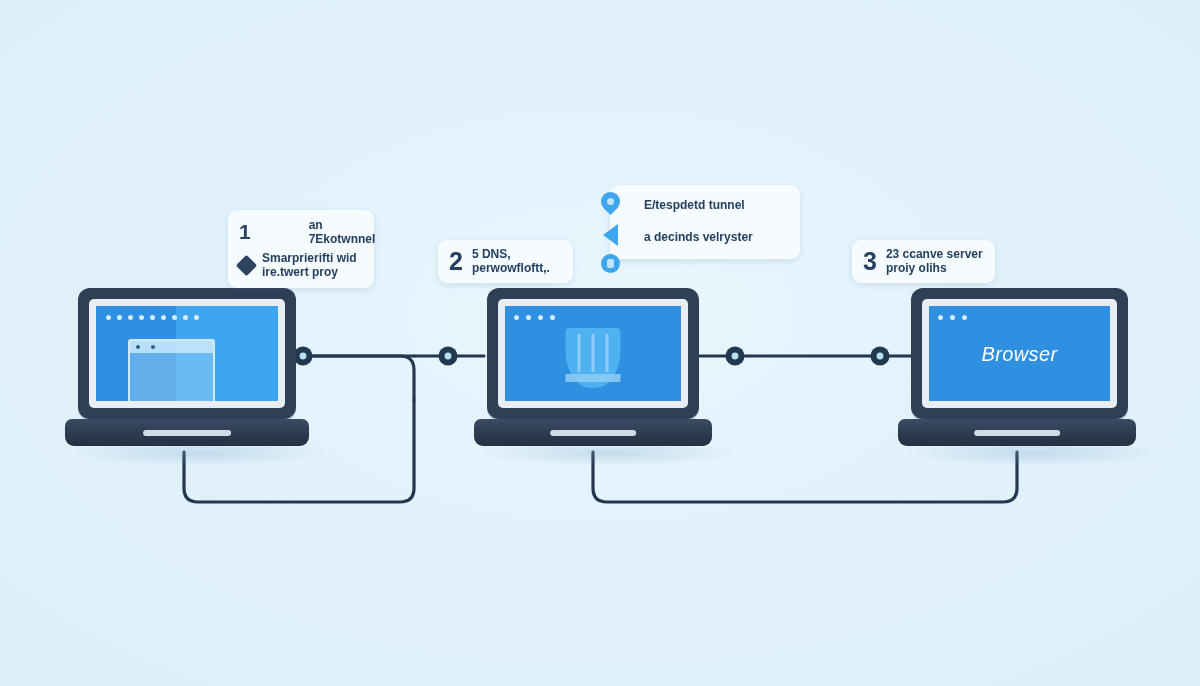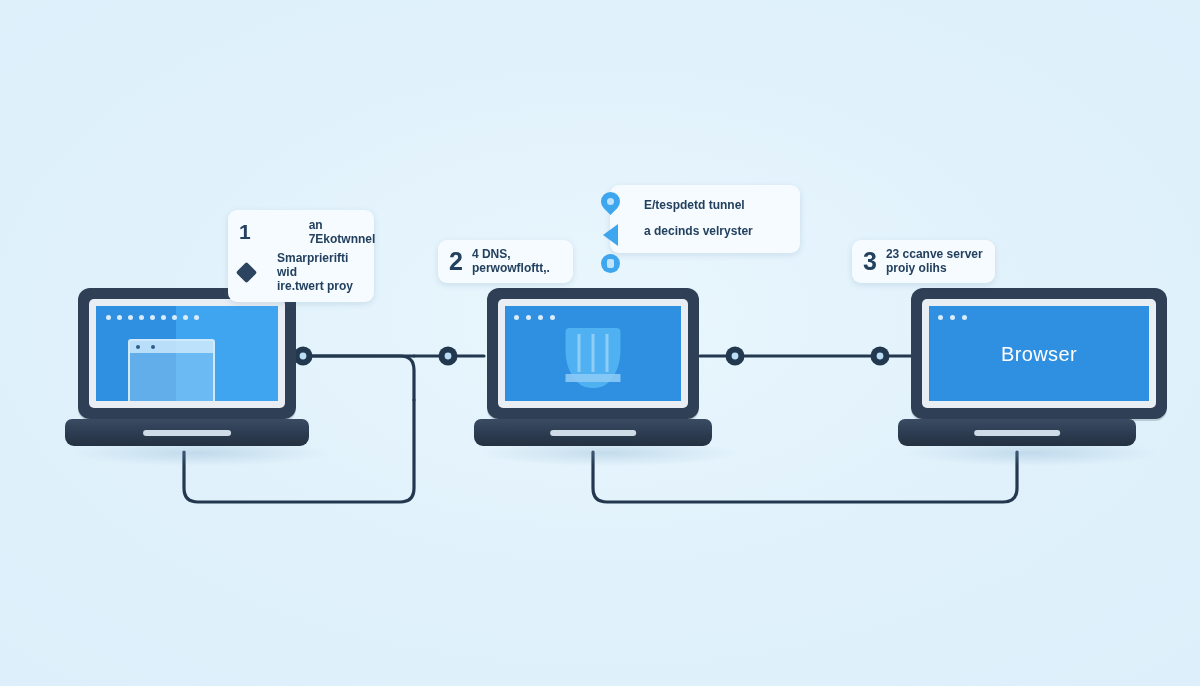--- a/index.html
+++ b/index.html
@@ -184,21 +184,21 @@
     border-radius: 2px;
     flex: 0 0 auto;
     margin-top: 1px;
   }
 
   .row {
     display: flex;
     align-items: center;
     gap: 10px;
   }
-  .rows { display: flex; flex-direction: column; gap: 3px; }
+  .rows { display: flex; flex-direction: column; gap: 9px; }
 
   .pin {
     position: relative;
     width: 19px; height: 24px;
     flex: 0 0 auto;
   }
   .pin .head {
     position: absolute;
     left: 0; top: 0;
     width: 19px; height: 19px;
@@ -341,21 +341,21 @@
             <div class="band"></div>
           </div>
         </div>
       </div>
     </div>
     <div class="base" style="left:-13px; top:131px; width:238px; height:27px;"></div>
   </div>
 
   <div class="laptop" style="left:911px; top:288px;">
     <div class="shadow" style="left:-6px; top:152px; width:252px; height:26px;"></div>
-    <div class="lid" style="width:256px; height:131px;">
+    <div class="lid" style="width:217px; height:131px;font-style:italic;">
       <div class="lid-inner" style="left:11px; top:11px; right:11px; bottom:11px;">
         <div class="screen" style="left:7px; top:7px; right:7px; bottom:7px;">
           <div class="win-dots" style="left:9px; top:9px; gap:7px;">
             <i></i>
               <i></i>
               <i></i>
           </div>
           <div class="screen-text">
             <span>Browser</span>
           </div>
@@ -363,31 +363,31 @@
       </div>
     </div>
     <div class="base" style="left:-13px; top:131px; width:238px; height:27px;"></div>
   </div>
 
   <div class="card" style="left:228px; top:210px; width:124px; flex-direction:column; gap:5px; padding:8px 11px 9px 11px;">
     <div class="row">
       <div class="num">1</div>
       <div class="txt" style="font-size:12px;margin-left:48px;">an 7Ekotwnnel</div>
     </div>
-    <div class="row" style="gap:23px;">
+    <div class="row" style="gap:8px;">
       <div class="diamond"></div>
       <div class="txt">Smarprierifti wid
 ire.twert proy</div>
     </div>
   </div>
 
   <div class="card" style="left:438px; top:240px; width:112px; align-items:center;">
     <div class="num" style="font-size:25px; line-height:25px;">2</div>
     <div>
-      <div class="txt small">4 DNS,</div>
+      <div class="txt small">5 DNS,</div>
       <div class="txt">perwowfloftt,.</div>
     </div>
   </div>
 
   <div class="card" style="left:852px; top:240px; width:120px; align-items:center;">
     <div class="num" style="font-size:25px; line-height:25px;">3</div>
     <div>
       <div class="txt small">23 ccanve server</div>
       <div class="txt">proiy olihs</div>
     </div>

